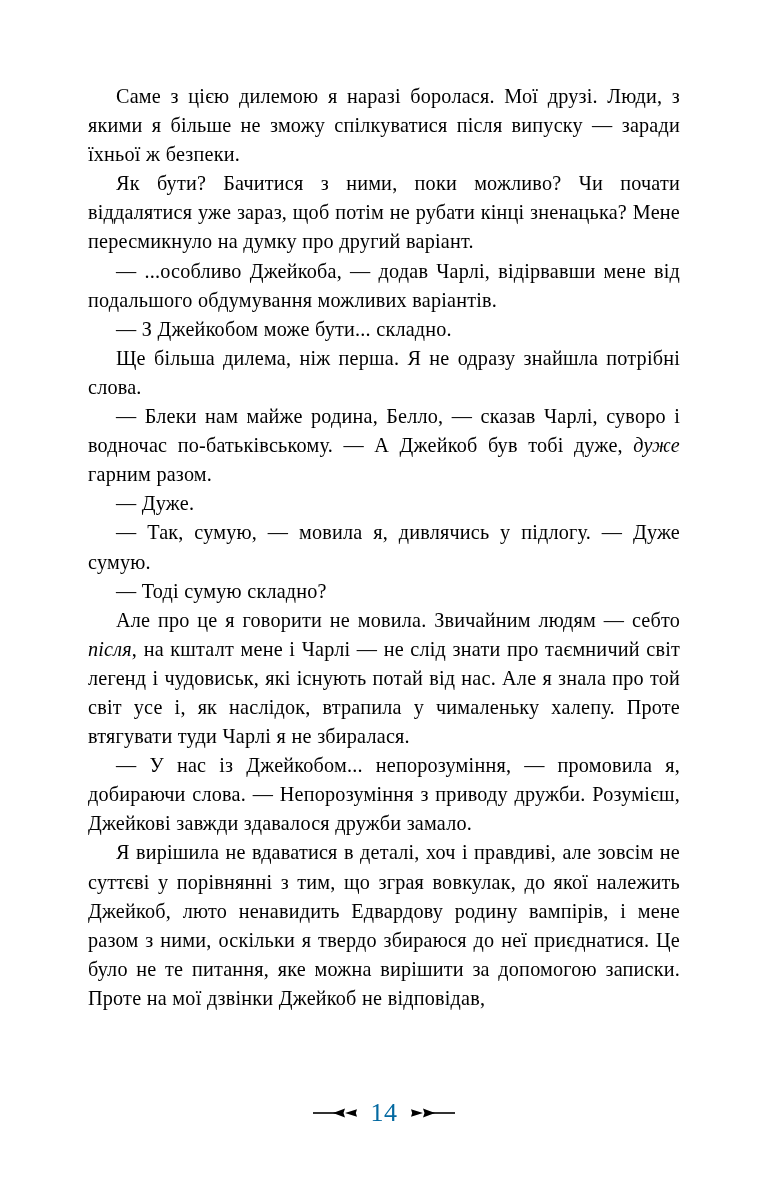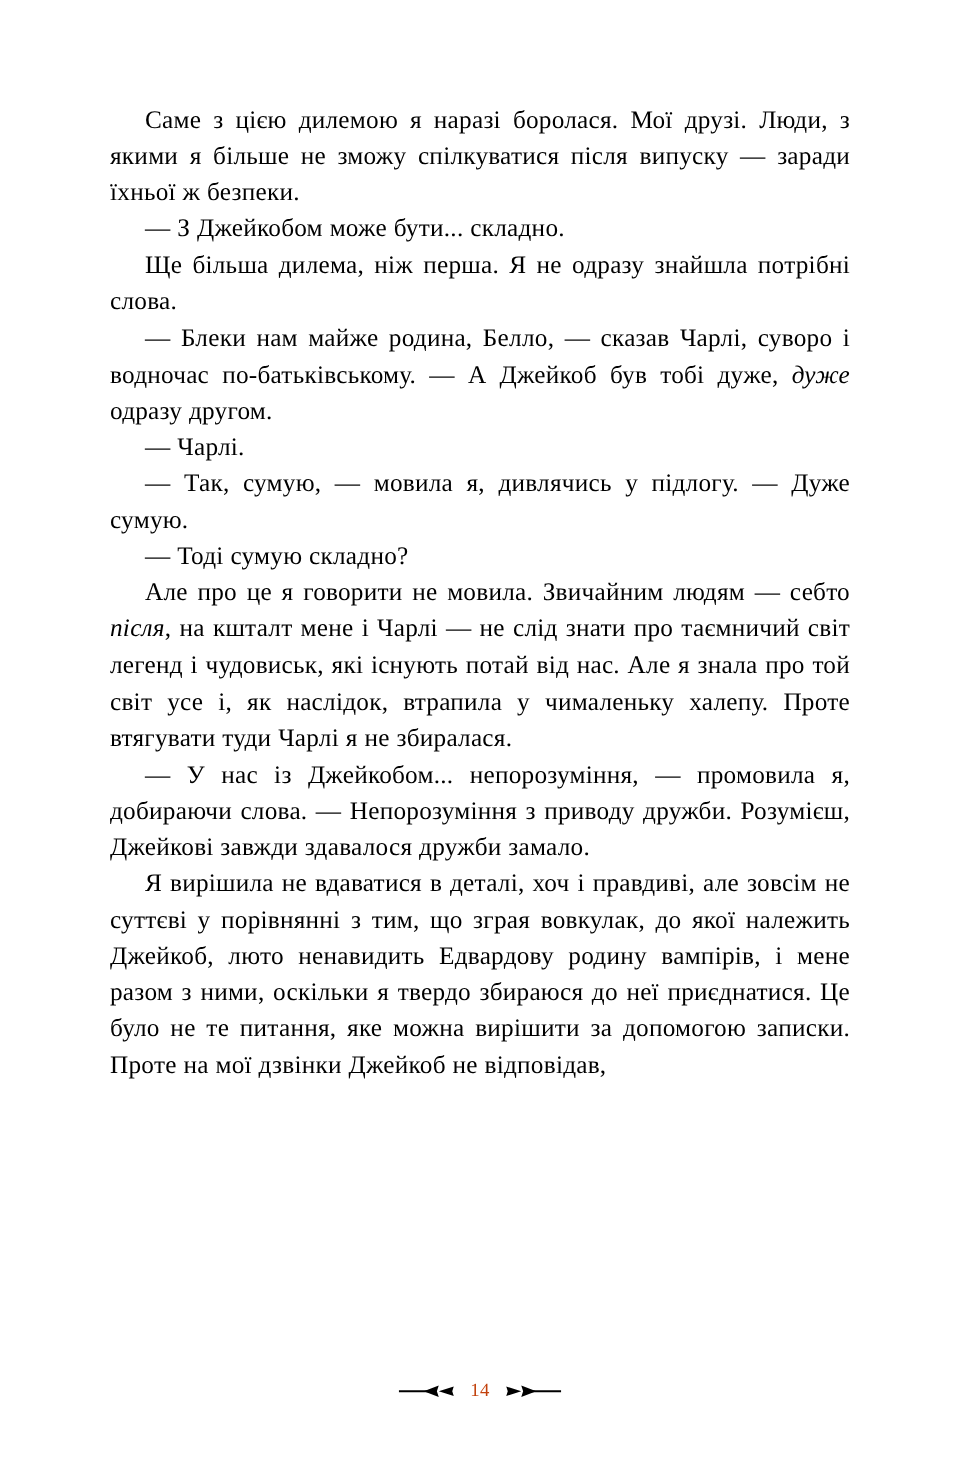--- a/index.html
+++ b/index.html
@@ -64,52 +64,54 @@
     width: 768px;
     height: 40px;
     display: flex;
     align-items: center;
     justify-content: center;
     gap: 11px;
   }
 
   .folio {
     font-family: "Liberation Serif", "DejaVu Serif", serif;
-    font-size: 15px;
+    font-size: 26px;
     line-height: 1;
-    color: #c2410c;
+    color: #0369a1;
     letter-spacing: 0.02em;
   }
 
   .orn {
     display: block;
   }
 
   .orn svg {
     display: block;
   }
 </style>
 </head>
 <body>
 
 <div class="page">
 
   <div class="text-block">
 
     <p class="para"><span>Саме з цією дилемою я наразі боролася. Мої друзі. Люди, з якими я більше не зможу спілкуватися після випуску — заради їхньої ж безпеки.</span></p>
 
+    <p class="para"><span>Як бути? Бачитися з ними, поки можливо? Чи почати віддалятися уже зараз, щоб потім не рубати кінці зненацька? Мене пересмикнуло на думку про другий варіант.</span></p>
 
+    <p class="para"><span>— ...особливо Джейкоба, — додав Чарлі, відірвавши мене від подальшого обдумування можливих варіантів.</span></p>
 
     <p class="para"><span>— З Джейкобом може бути... складно.</span></p>
 
     <p class="para"><span>Ще більша дилема, ніж перша. Я не одразу знайшла потрібні слова.</span></p>
 
-    <p class="para"><span>— Блеки нам майже родина, Белло, — сказав Чарлі, суворо і водночас по-батьківському. — А Джейкоб був тобі дуже, </span><span class="ital">дуже</span><span> одразу другом.</span></p>
+    <p class="para"><span>— Блеки нам майже родина, Белло, — сказав Чарлі, суворо і водночас по-батьківському. — А Джейкоб був тобі дуже, </span><span class="ital">дуже</span><span> гарним разом.</span></p>
 
-    <p class="para"><span>— Чарлі.</span></p>
+    <p class="para"><span>— Дуже.</span></p>
 
 
 
     <p class="para"><span>— Так, сумую, — мовила я, дивлячись у підлогу. — Дуже сумую.</span></p>
 
     <p class="para"><span>— Тоді сумую складно?</span></p>
 
     <p class="para"><span>Але про це я говорити не мовила. Звичайним людям — себто </span><span class="ital">після</span><span>, на кшталт мене і Чарлі — не слід знати про таємничий світ легенд і чудовиськ, які існують потай від нас. Але я знала про той світ усе і, як наслідок, втрапила у чималеньку халепу. Проте втягувати туди Чарлі я не збиралася.</span></p>
 
     <p class="para"><span>— У нас із Джейкобом... непорозуміння, — промовила я, добираючи слова. — Непорозуміння з приводу дружби. Розумієш, Джейкові завжди здавалося дружби замало.</span></p>

